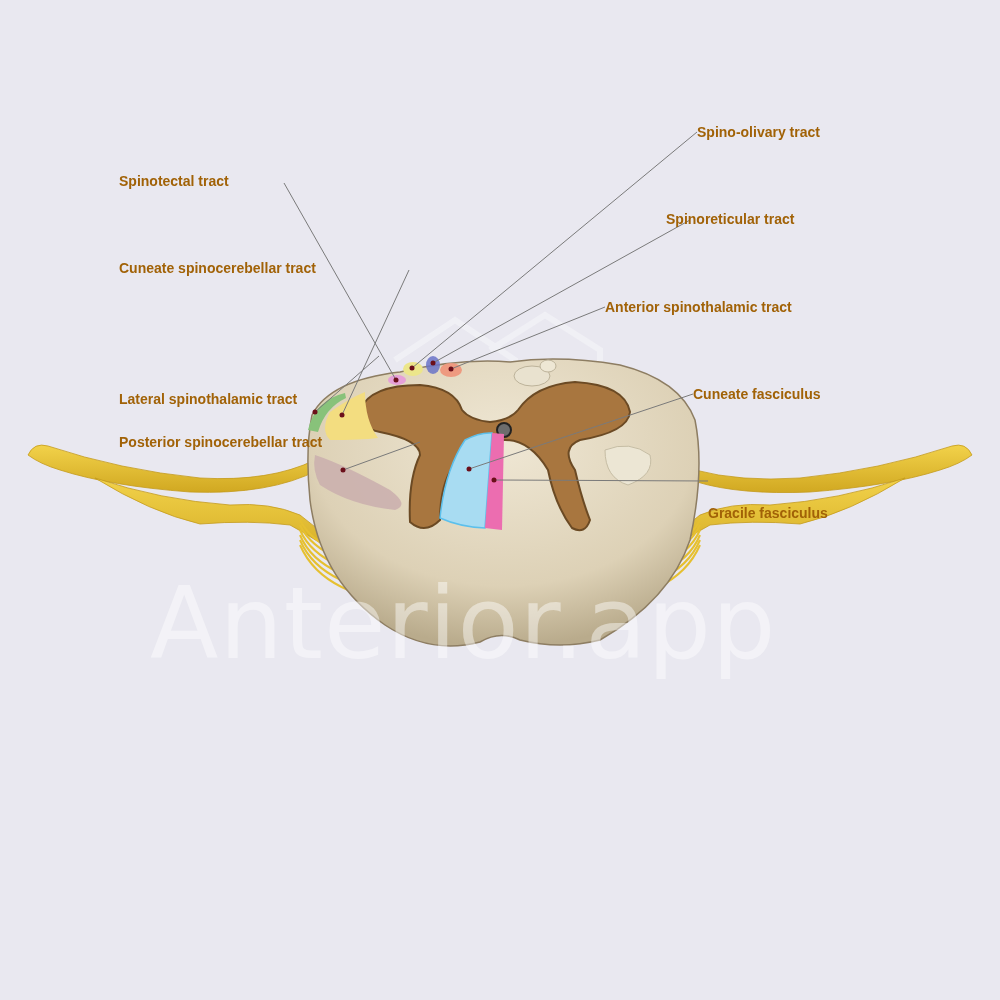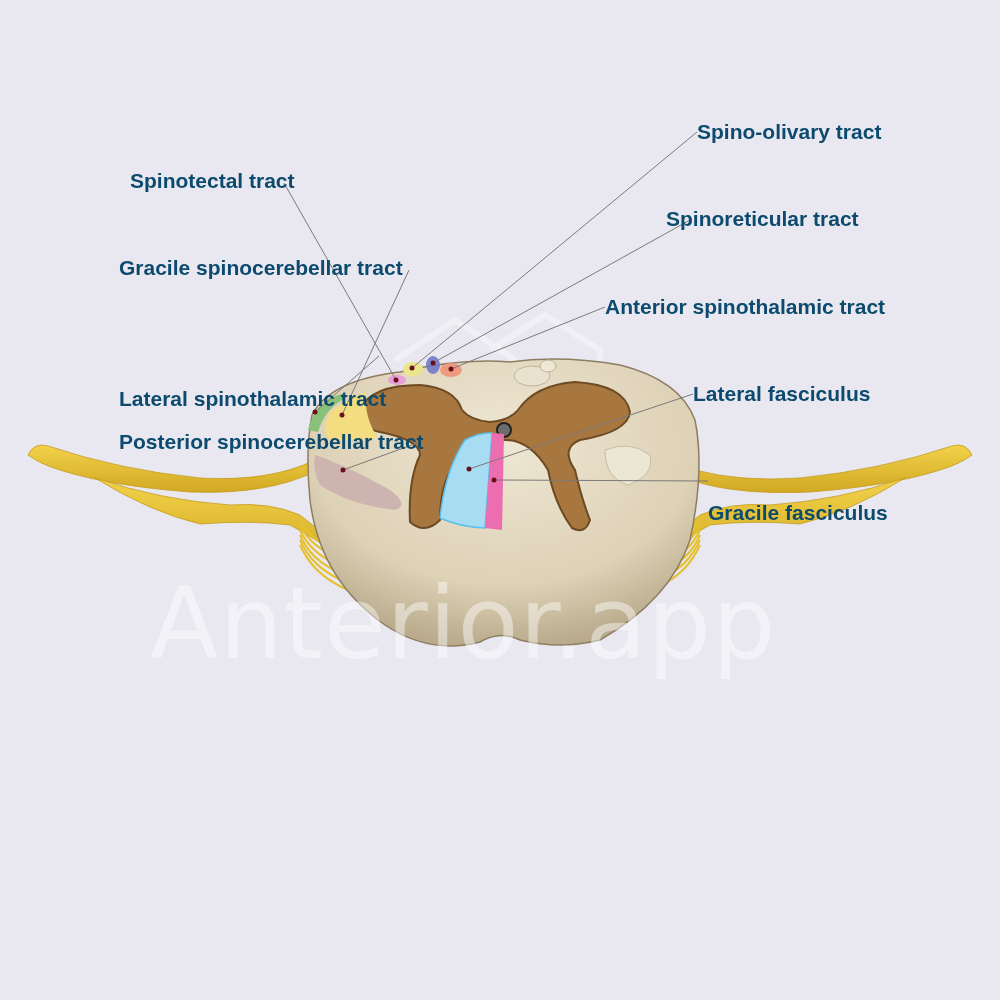--- a/index.html
+++ b/index.html
@@ -1,18 +1,18 @@
 <!DOCTYPE html>
 <html><head>
 <meta charset="utf-8">
 <style>
   html, body { margin:0; padding:0; }
   body { width:1000px; height:1000px; background:#e9e8f0; position:relative; overflow:hidden; font-family:"Liberation Sans", sans-serif; }
   #diagram { position:absolute; left:0; top:0; width:1000px; height:1000px; }
-  .label { position:absolute; font-family:"Liberation Sans", sans-serif; font-weight:bold; font-size:21px; color:#0c4a6e; white-space:nowrap; line-height:22px; }
+  .label { position:absolute; font-family:"Liberation Sans", sans-serif; font-weight:bold; font-size:14px; color:#a16207; white-space:nowrap; line-height:22px; }
   .watermark { position:absolute; left:150px; top:565px; font-family:"DejaVu Sans", sans-serif; font-size:100px; color:rgba(255,255,255,0.45); letter-spacing:1px; }
 </style>
 </head>
 <body>
 
 <svg id="diagram" viewBox="0 0 1000 1000" xmlns="http://www.w3.org/2000/svg">
   <defs>
     <radialGradient id="wm" cx="50%" cy="30%" r="70%">
       <stop offset="0%" stop-color="#efe7d4"></stop>
       <stop offset="70%" stop-color="#ddd1b6"></stop>
@@ -96,20 +96,20 @@
     <circle cx="315" cy="412" r="2.5"></circle>
     <circle cx="469" cy="469" r="2.5"></circle>
     <circle cx="343" cy="470" r="2.5"></circle>
     <circle cx="494" cy="480" r="2.5"></circle>
   </g>
 </svg>
 
 <div class="watermark">Anterior.app</div>
 
 <div class="label" style="left:697px;top:121px;">Spino-olivary tract</div>
-<div class="label" style="left:130px;top:170px;">Spinotectal tract</div>
+<div class="label" style="left:119px;top:170px;">Spinotectal tract</div>
 <div class="label" style="left:666px;top:208px;">Spinoreticular tract</div>
-<div class="label" style="left:119px;top:257px;">Gracile spinocerebellar tract</div>
+<div class="label" style="left:119px;top:257px;">Cuneate spinocerebellar tract</div>
 <div class="label" style="left:605px;top:296px;">Anterior spinothalamic tract</div>
 <div class="label" style="left:119px;top:344px;margin-top:44px;">Lateral spinothalamic tract</div>
-<div class="label" style="left:693px;top:383px;">Lateral fasciculus</div>
+<div class="label" style="left:693px;top:383px;">Cuneate fasciculus</div>
 <div class="label" style="left:119px;top:431px;">Posterior spinocerebellar tract</div>
 <div class="label" style="left:708px;top:470px;margin-top:32px;">Gracile fasciculus</div>
 
 </body></html>

